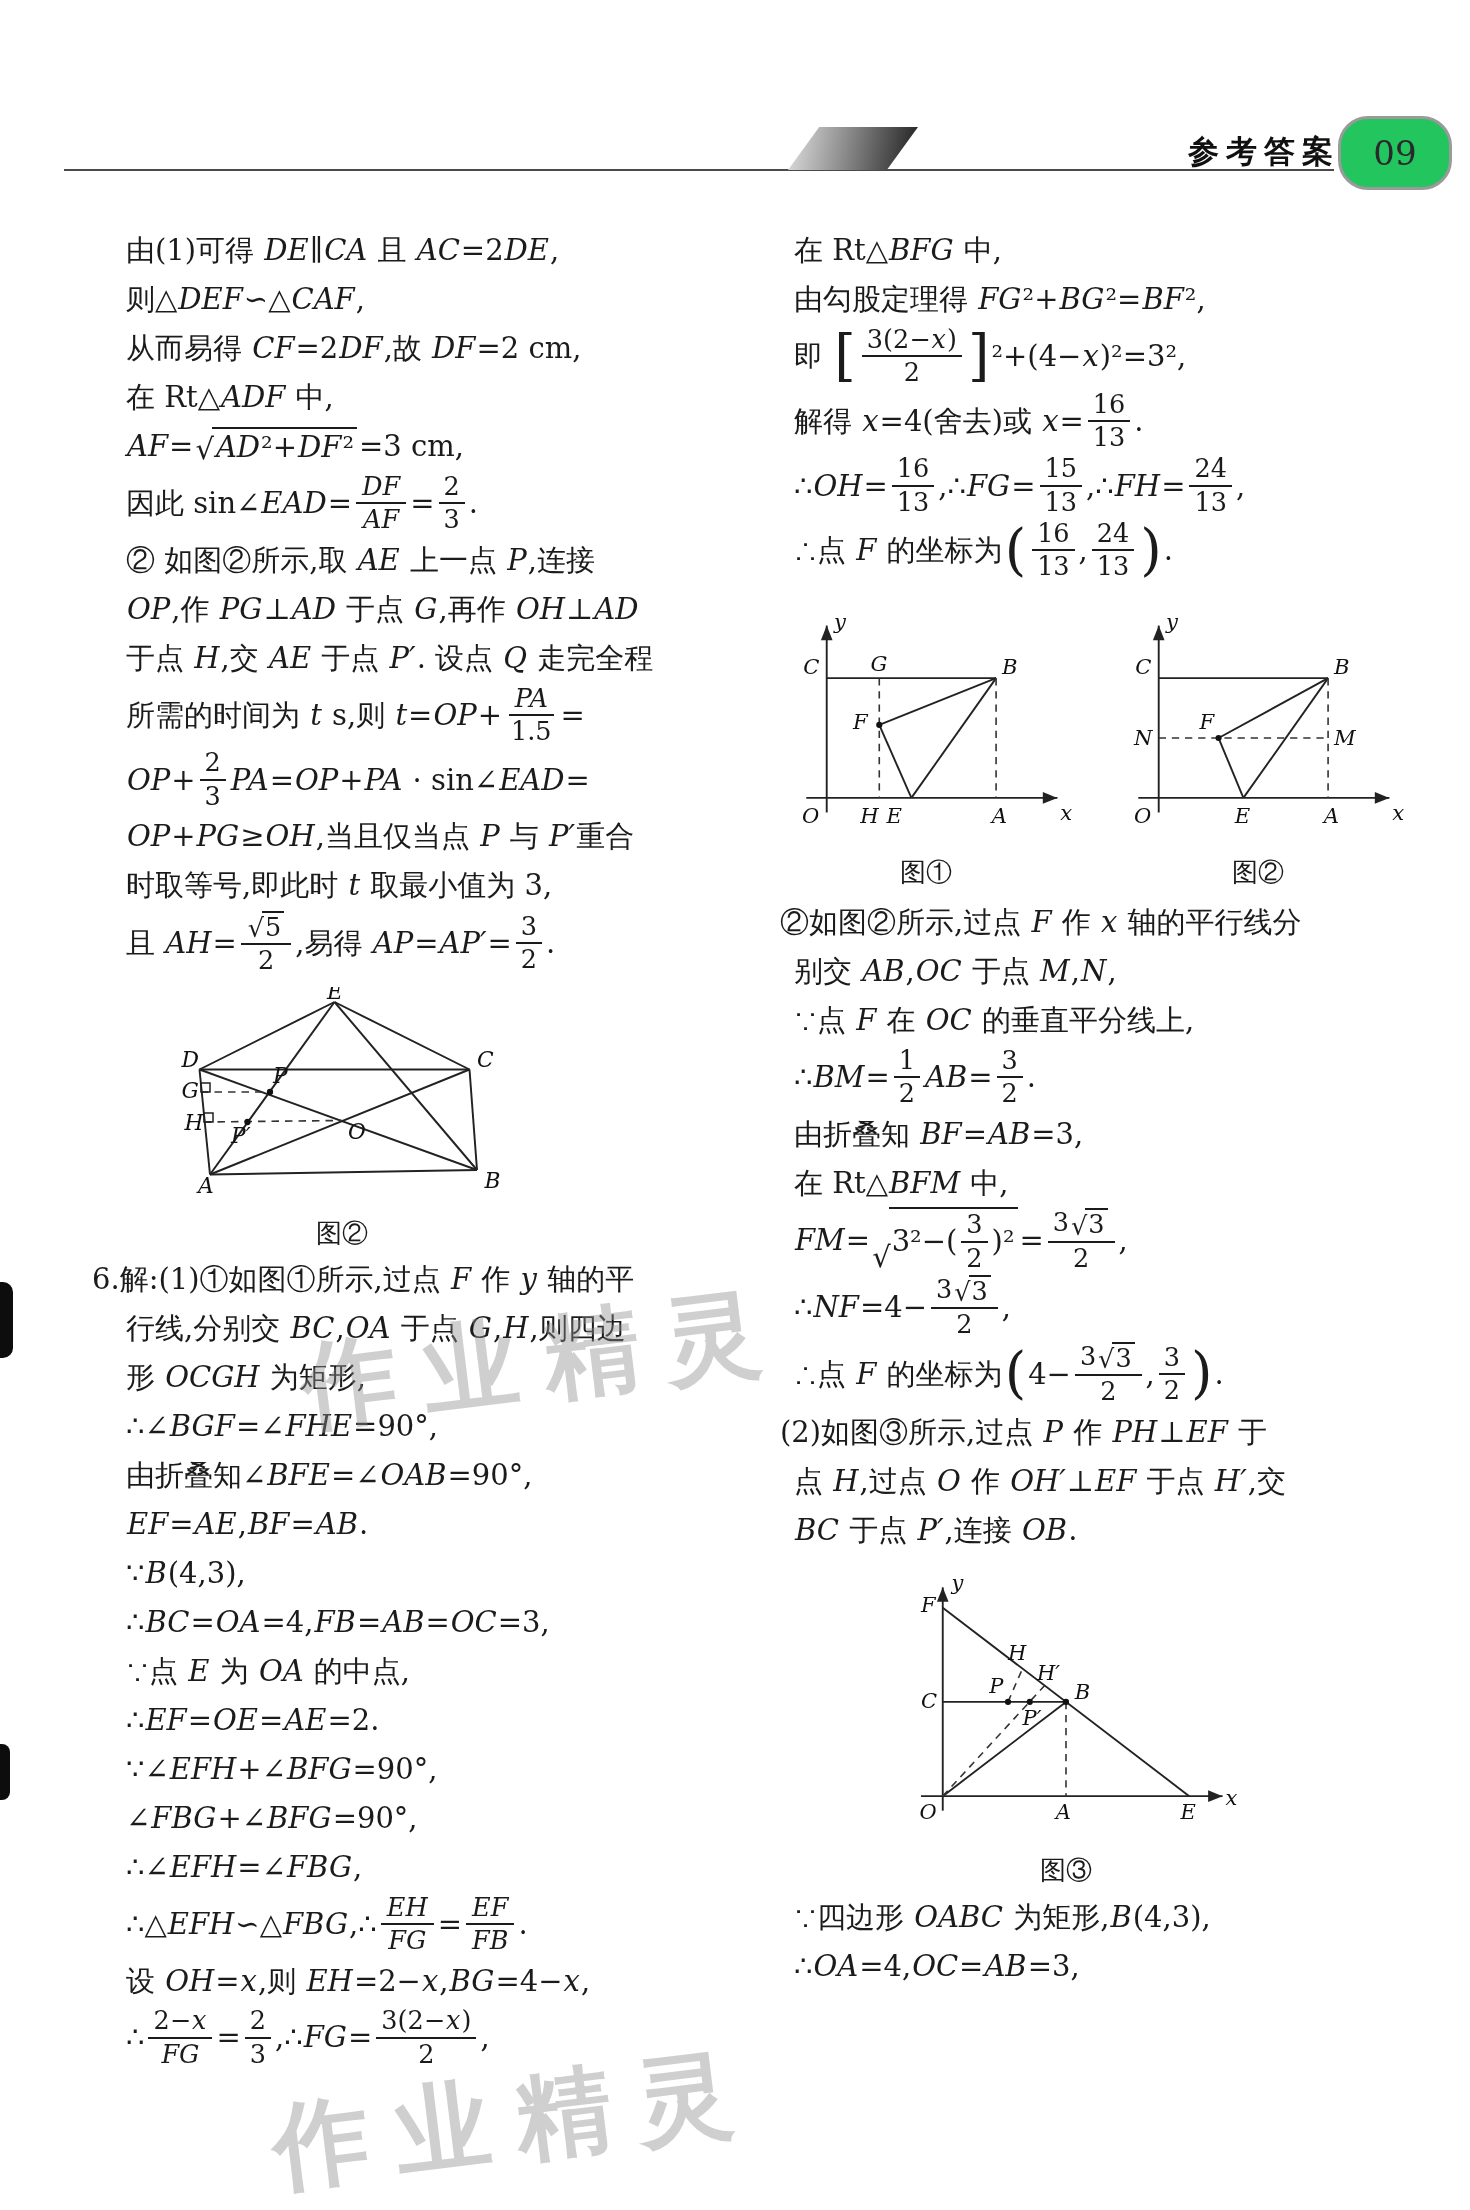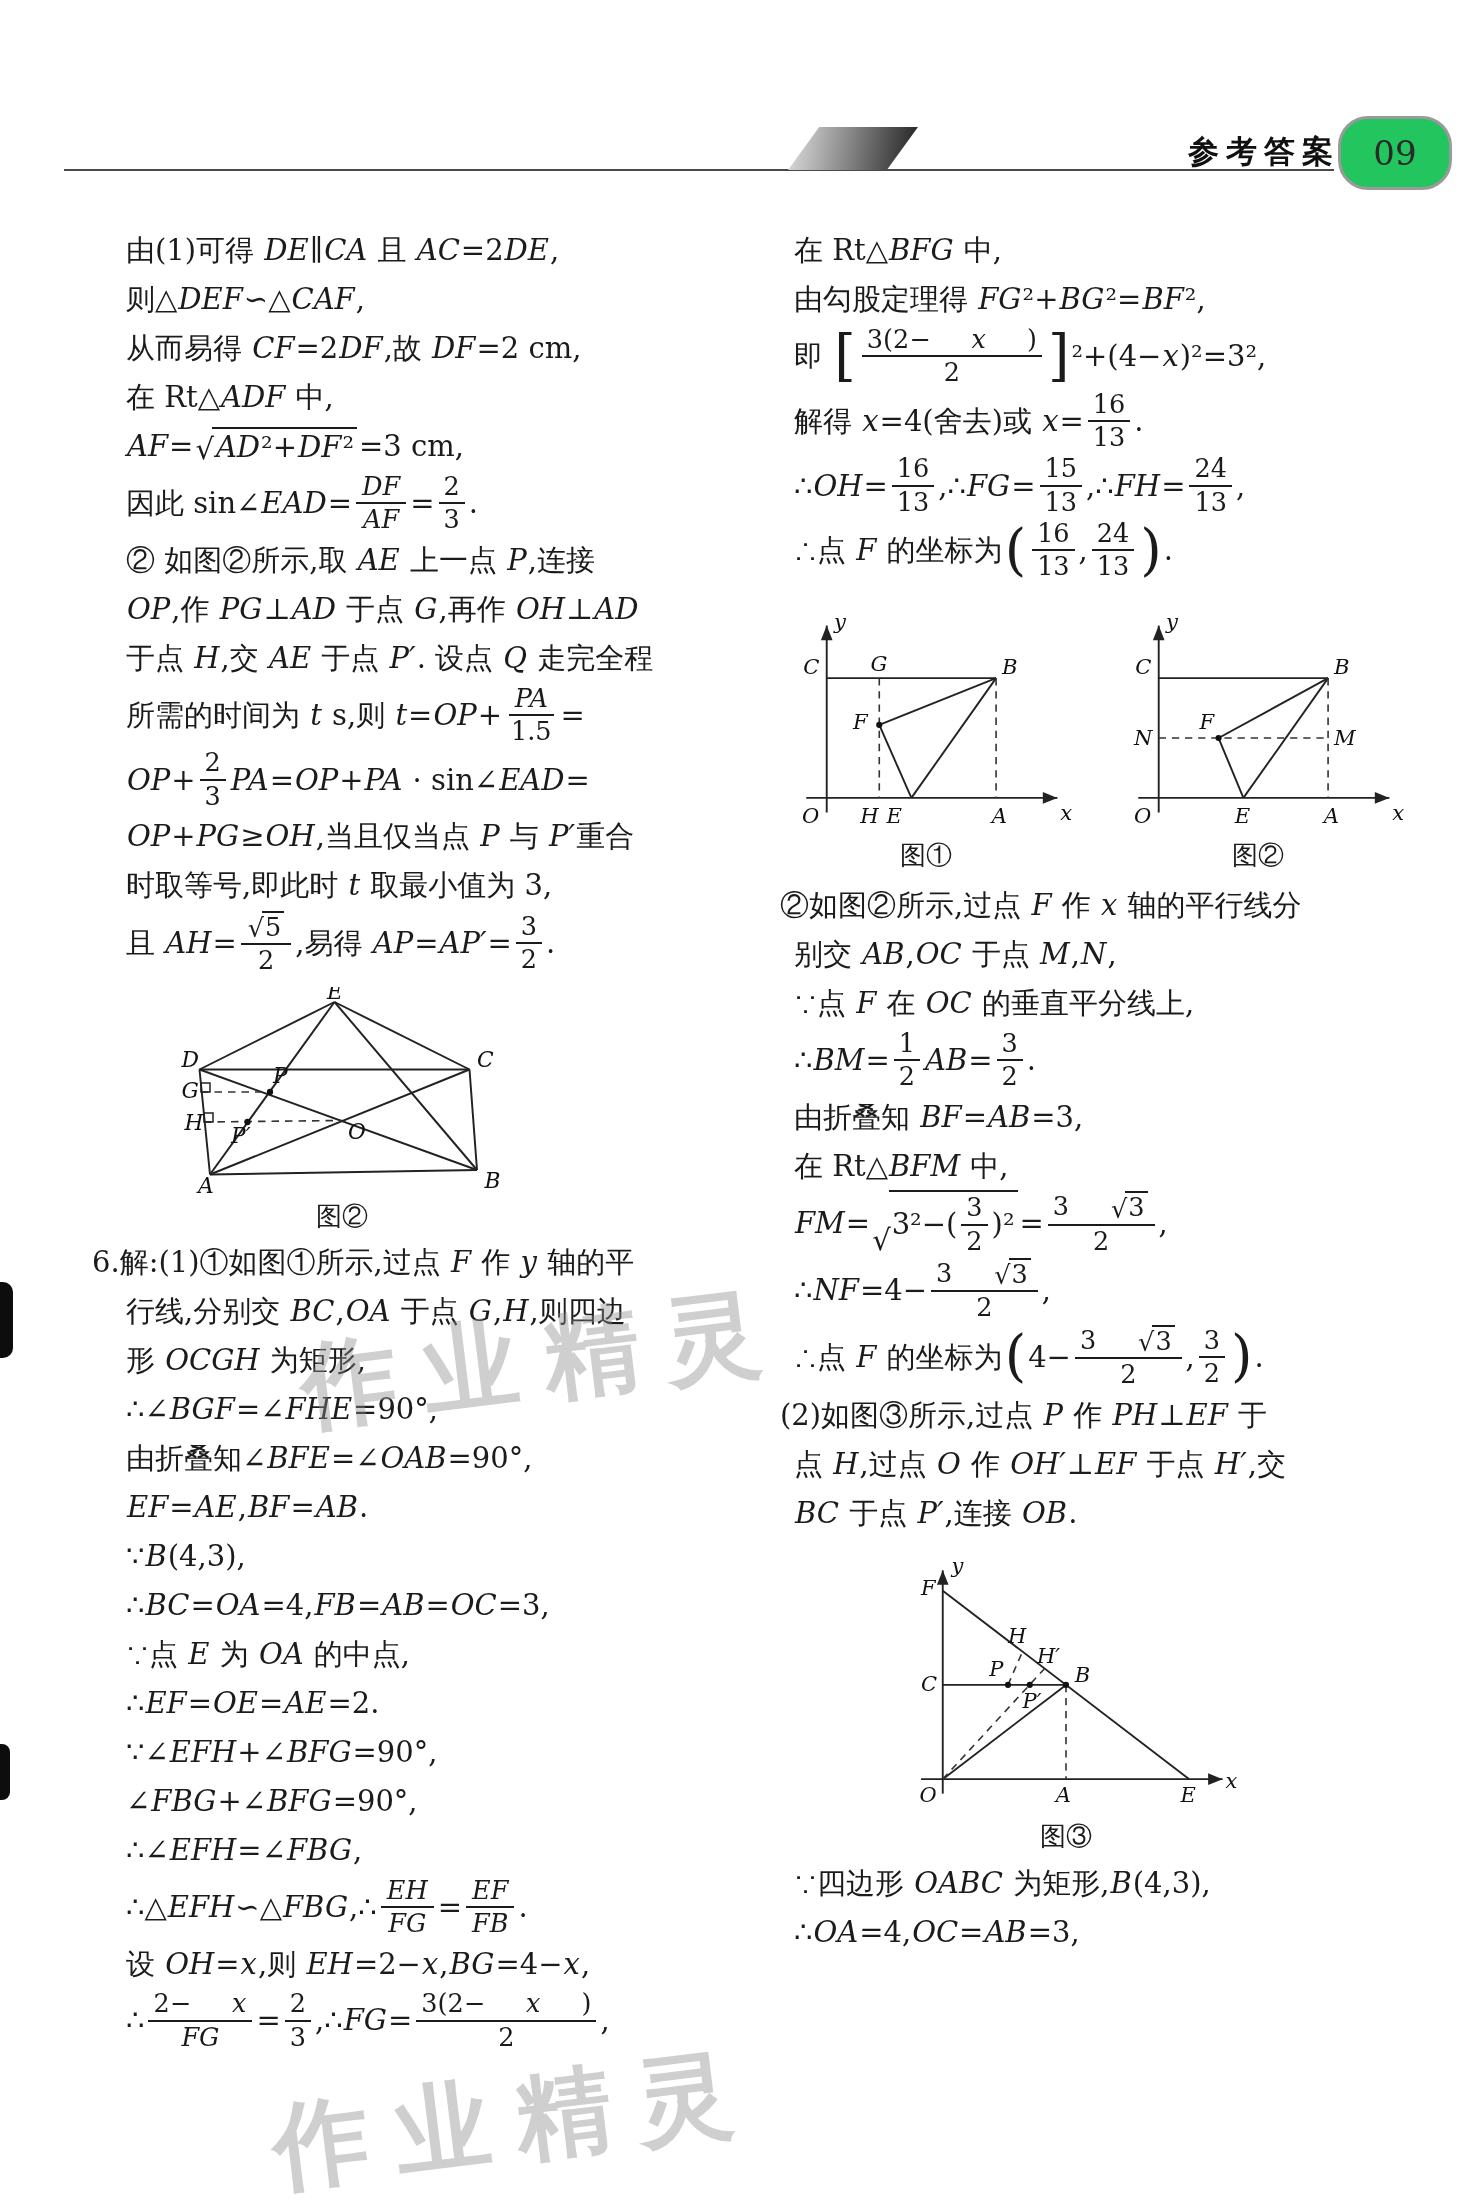--- a/index.html
+++ b/index.html
@@ -19,30 +19,30 @@
   .col{position:absolute;top:226px;font-size:29px;}
   .col-left{left:92px;width:656px;}
   .col-right{left:780px;width:656px;}
   .tline{display:flex;align-items:center;flex-wrap:wrap;min-height:49px;line-height:1.25;}
   .col-left .ind1{padding-left:34px;}
   .col-right .ind1{padding-left:14px;}
   .mt{white-space:pre;}
   .mv{font-style:italic;white-space:pre;padding:0 1px;}
   .frac{display:inline-flex;flex-direction:column;align-items:center;vertical-align:middle;
         margin:0 4px;font-size:0.88em;line-height:1.15;}
-  .frac .num{padding:1px 5px;border-bottom:2px solid #1b1b1b;display:inline-flex;align-items:center;gap:40px;}
+  .frac .num{padding:1px 5px;border-bottom:2px solid #1b1b1b;display:inline-flex;align-items:flex-start;}
   .frac .den{padding:1px 5px;display:inline-flex;align-items:center;}
   .sqrt{display:inline-flex;align-items:stretch;margin:0 2px;}
   .rad{align-self:flex-end;margin-right:-2px;line-height:1.1;}
   .radc{border-top:2px solid #1b1b1b;padding:0 3px;display:inline-flex;align-items:center;}
   .bigb{font-size:1.9em;font-weight:400;line-height:.9;margin:0 2px;}
   
   .figwrap{display:inline-block;margin:10px 0 4px 0;}
   .figwrap svg{display:block;}
-  .figcap{text-align:center;font-size:26px;margin-top:2px;color:#1b1b1b;}
+  .figcap{text-align:center;font-size:26px;margin-top:19px;color:#1b1b1b;}
   .fig-figL2{margin-left:85px;}
   .fig-figR3{margin-left:112px;}
   .figrow{display:flex;gap:40px;margin:12px 0 4px 0;}
   
   .watermark{position:absolute;font-size:96px;font-weight:700;letter-spacing:26px;color:#8f8f8f;
              opacity:.42;transform:rotate(-7deg);white-space:nowrap;pointer-events:none;z-index:5;}
   .wm1{left:300px;top:1295px;}
   .wm2{left:272px;top:2056px;}
   .artifact{position:absolute;background:#0d0d0d;z-index:6;}
   .a1{left:0;top:1282px;width:13px;height:76px;border-radius:0 10px 10px 0;}

